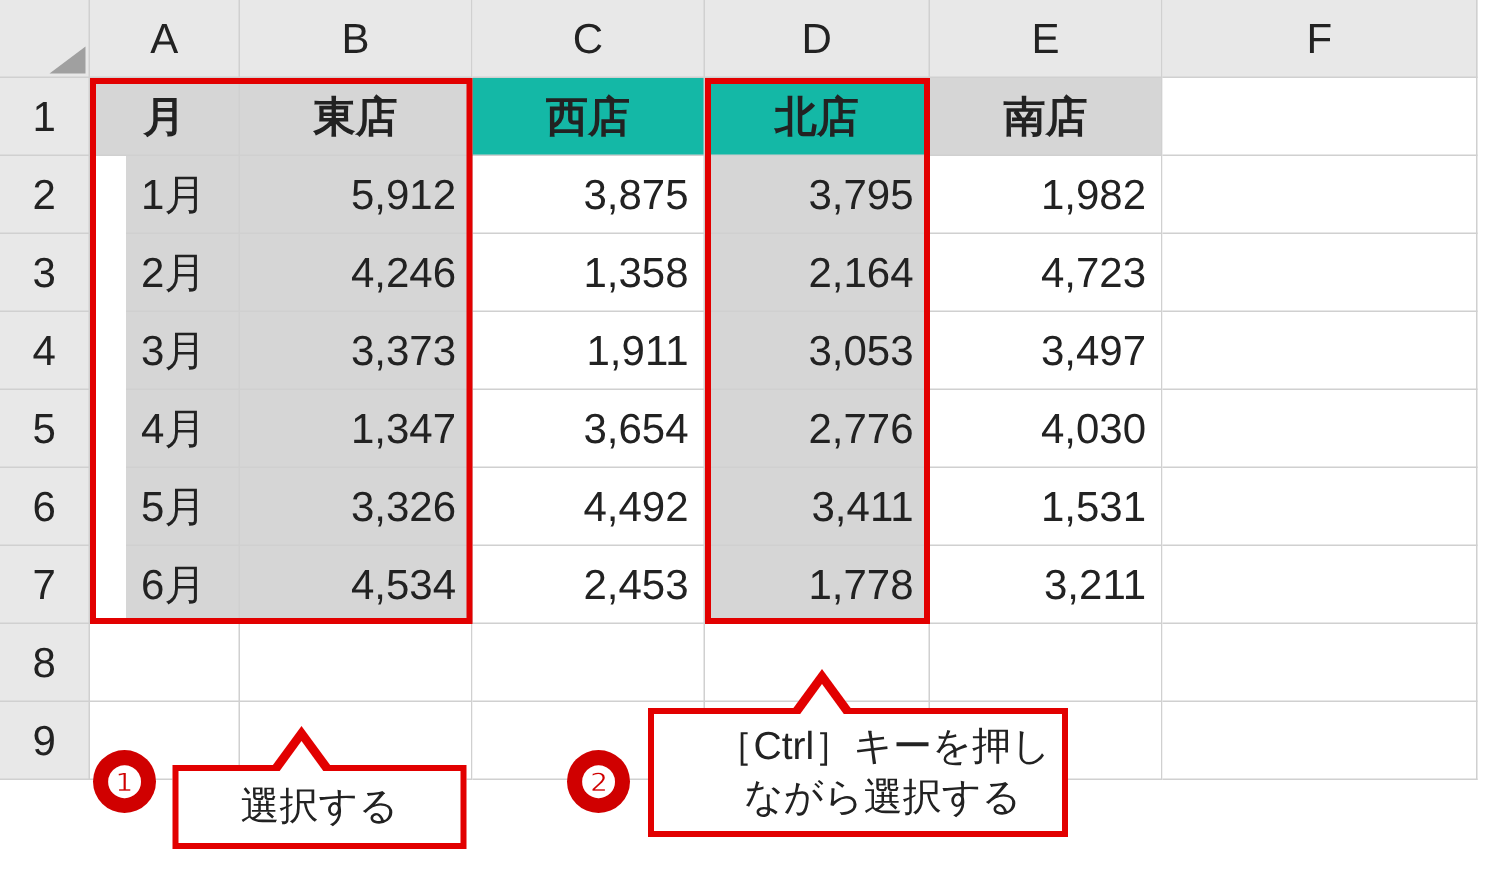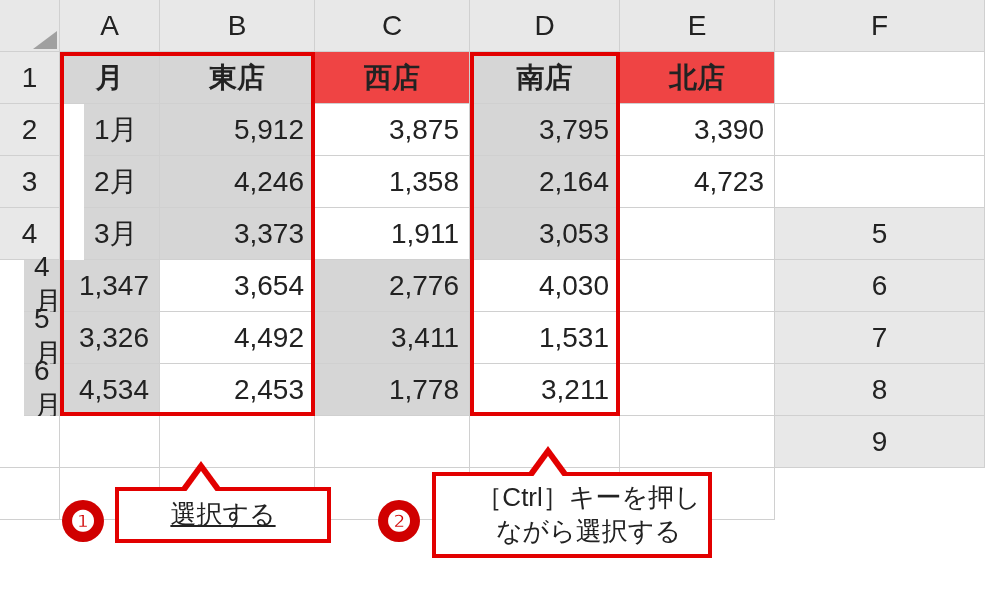--- a/index.html
+++ b/index.html
@@ -46,21 +46,21 @@
   }
   .colhdr, .rowhdr {
     background: #e8e8e8;
     color: #555;
     font-size: 26px;
     justify-content: center;
     border-right: 1px solid #b0b0b0;
     border-bottom: 1px solid #b0b0b0;
   }
   .thead {
-    background: #ef4444;
+    background: #14b8a6;
     color: #fff;
     font-weight: bold;
     justify-content: center;
     border-bottom: 2px solid #b8cad0;
   }
   .month { justify-content: flex-start; margin-left: 24px; }
   .num { justify-content: flex-end; }
   .sel { background: #d6d6d6; }
   .empty { background: #fff; }
   
@@ -124,45 +124,46 @@
   <div class="colhdr">B</div>
   <div class="colhdr">C</div>
   <div class="colhdr">D</div>
   <div class="colhdr">E</div>
   <div class="colhdr">F</div>
 
   <div class="rowhdr">1</div>
   <div class="thead sel">月</div>
   <div class="thead sel">東店</div>
   <div class="thead">西店</div>
+  <div class="thead">北店</div>
   <div class="thead sel">南店</div>
-  <div class="thead">北店</div>
   <div class="empty"></div>
 
   <div class="rowhdr">2</div>
   <div class="cell month sel">1月</div>
   <div class="cell num sel">5,912</div>
   <div class="cell num">3,875</div>
   <div class="cell num sel">3,795</div>
-  <div class="cell num">3,390</div>
+  <div class="cell num">1,982</div>
   <div class="empty"></div>
 
   <div class="rowhdr">3</div>
   <div class="cell month sel">2月</div>
   <div class="cell num sel">4,246</div>
   <div class="cell num">1,358</div>
   <div class="cell num sel">2,164</div>
   <div class="cell num">4,723</div>
   <div class="empty"></div>
 
   <div class="rowhdr">4</div>
   <div class="cell month sel">3月</div>
   <div class="cell num sel">3,373</div>
   <div class="cell num">1,911</div>
   <div class="cell num sel">3,053</div>
+  <div class="cell num">3,497</div>
   <div class="empty"></div>
 
   <div class="rowhdr">5</div>
   <div class="cell month sel">4月</div>
   <div class="cell num sel">1,347</div>
   <div class="cell num">3,654</div>
   <div class="cell num sel">2,776</div>
   <div class="cell num">4,030</div>
   <div class="empty"></div>
 
@@ -197,21 +198,21 @@
   <div class="empty"></div>
   <div class="empty"></div>
   <div class="empty"></div>
 </div>
 
 <div class="selbox" style="left:60px; top:52px; width:255px; height:364px;"></div>
 <div class="selbox" style="left:470px; top:52px; width:150px; height:364px;"></div>
 
 <div class="badge" style="left:62px; top:500px;">❶</div>
 
-<div class="callout" style="left:115px; top:487px; width:216px; height:56px;text-decoration:underline;">
+<div class="callout" style="left:115px; top:510px; width:196px; height:56px;">
   <span class="tail tail-outer" style="left:60px;"></span>
   <span class="tail tail-inner" style="left:66px;"></span>
   <span>選択する</span>
 </div>
 
 <div class="badge" style="left:378px; top:500px;">❷</div>
 
 <div class="callout" style="left:432px; top:472px; width:280px; height:86px;padding-left:33px;">
   <span class="tail tail-outer" style="left:90px;"></span>
   <span class="tail tail-inner" style="left:96px;"></span>

